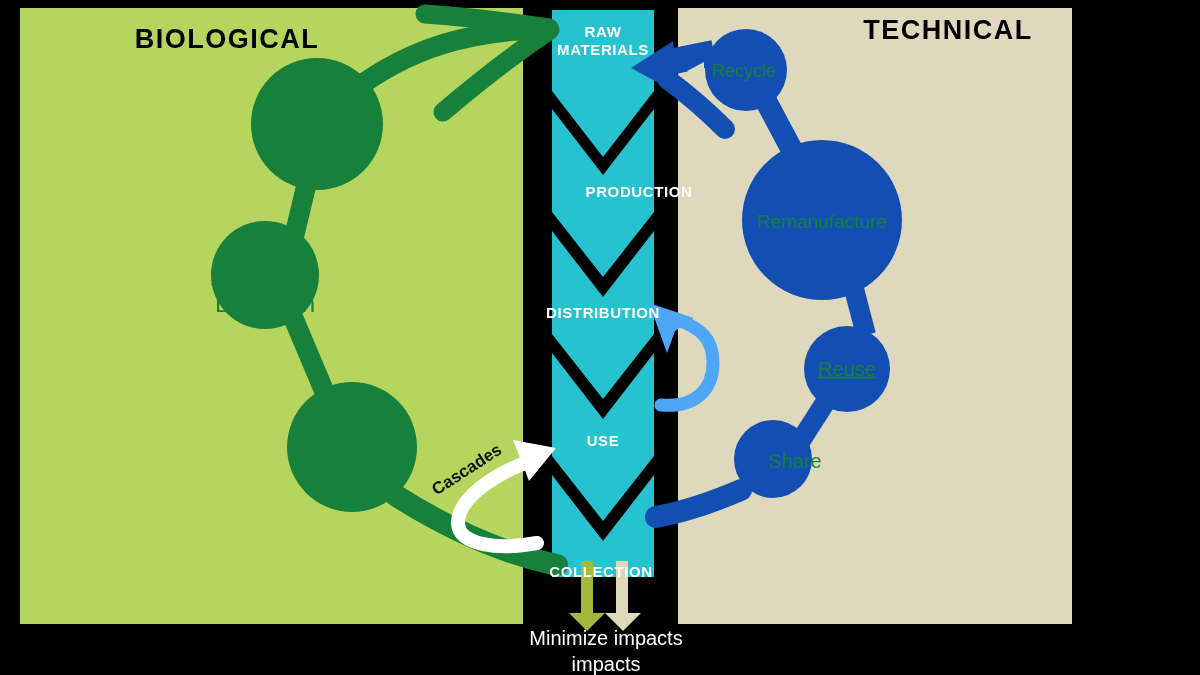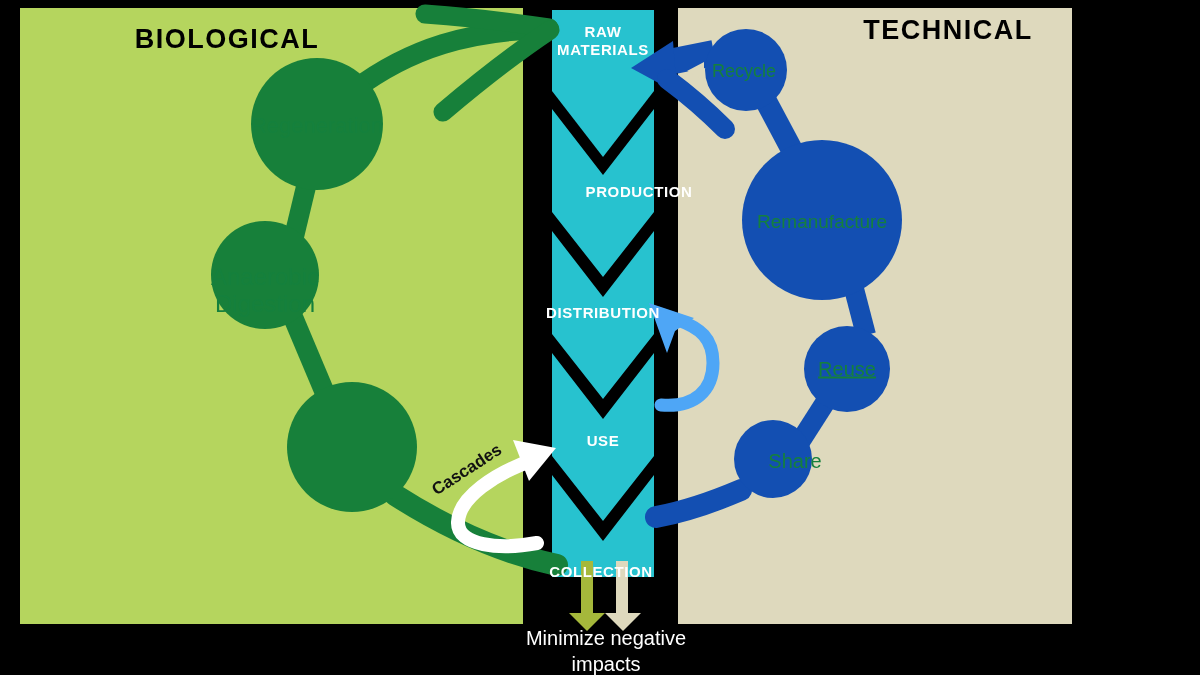--- a/index.html
+++ b/index.html
@@ -87,17 +87,17 @@
     <span>Digestion</span>
   </div>
   <div class="lbl cascades" style="left:467px;top:470px;">Cascades</div>
 
   <div class="lbl node-lbl" style="left:744px;top:71px;font-size:18px;">Recycle</div>
   <div class="lbl node-lbl" style="left:822px;top:222px;font-size:19px;">Remanufacture</div>
   <div class="lbl node-lbl" style="left:847px;top:369px;font-size:20px;text-decoration:underline;">Reuse</div>
   <div class="lbl node-lbl" style="left:795px;top:461px;font-size:20px;">Share</div>
 
   <div class="lbl footer-lbl two-line" style="left:606px;top:651px;">
-    <span>Minimize negative</span>
+    <span>Minimize impacts</span>
     <span>impacts</span>
   </div>
 
 </div>
 
 </body></html>

